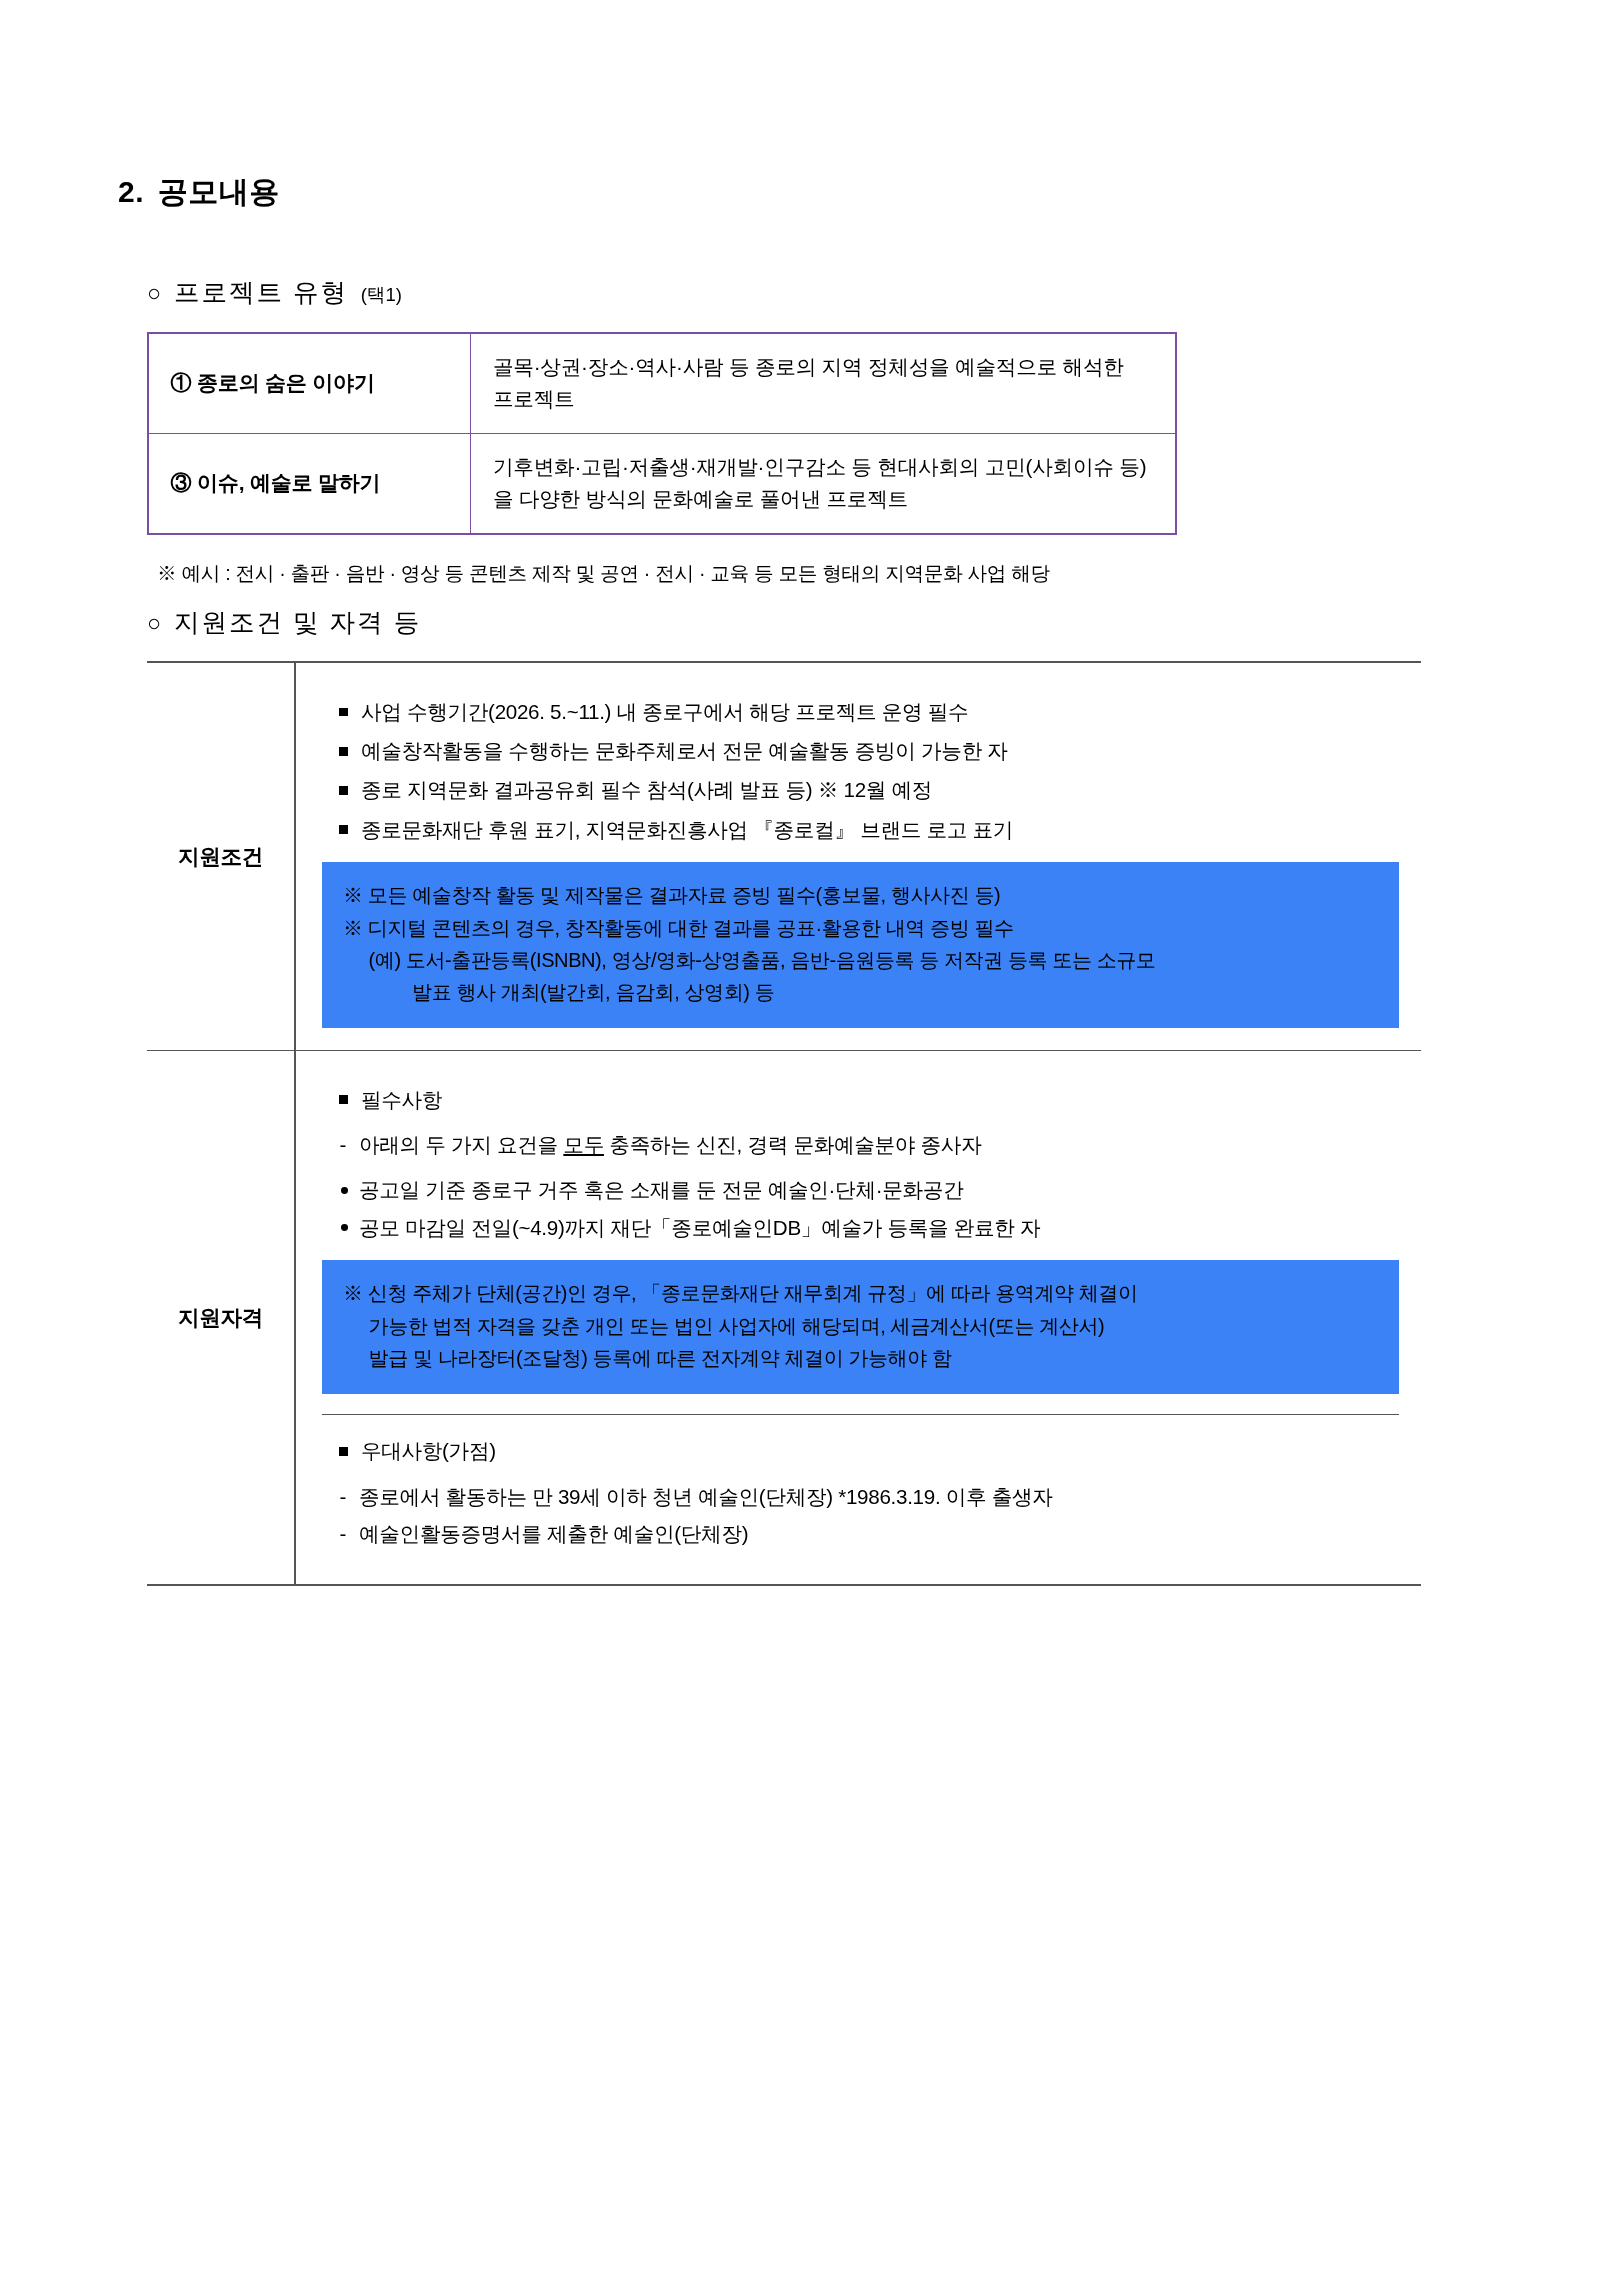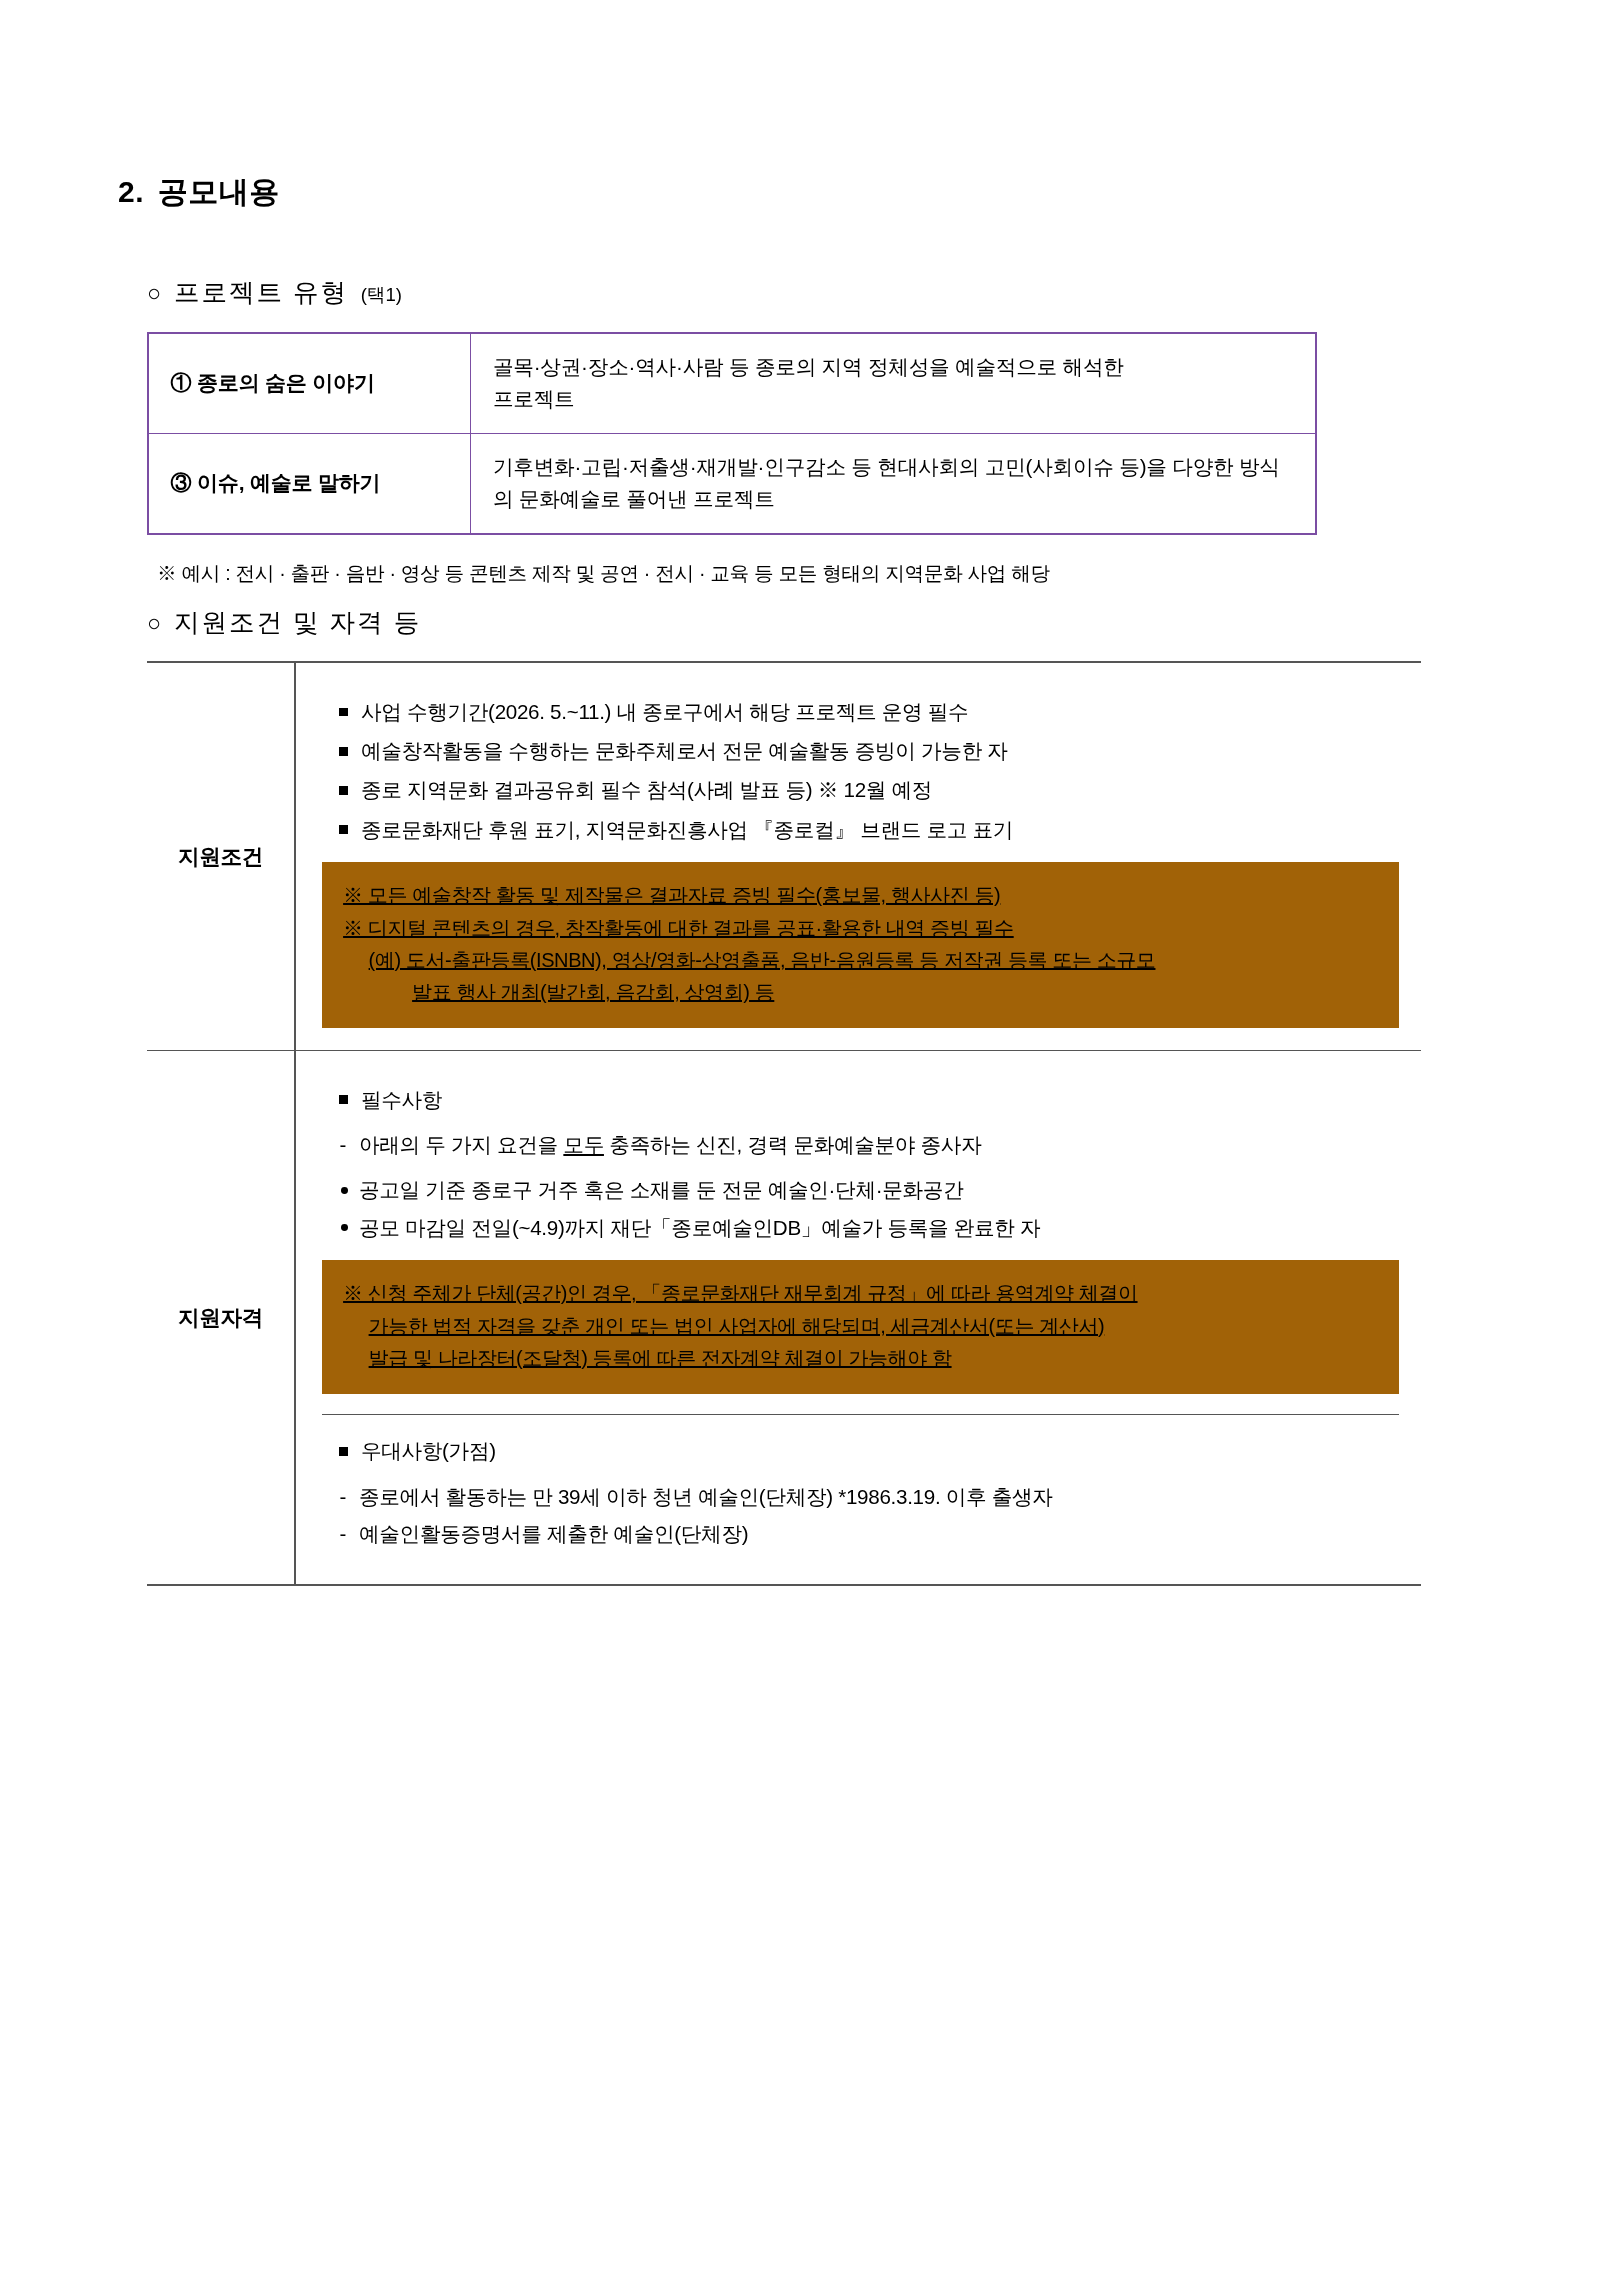--- a/index.html
+++ b/index.html
@@ -56,21 +56,21 @@
   }
   .bullet-head .sub {
     font-size: 18.6px;
     letter-spacing: 0;
     margin-top: 34px;
   }
 
   
   .type-table {
     border-collapse: collapse;
-    width: 1170px;
+    width: 1030px;
     margin: 0 0 8px 29px;
     border: 2.9px solid #7B4EA3;
     table-layout: fixed;
   }
   .type-table td {
     border: 1px solid #7B4EA3;
     vertical-align: middle;
     padding: 17.6px 15.7px;
     font-size: 20.6px;
     line-height: 1.55;
@@ -171,27 +171,26 @@
     top: 13.7px;
     width: 6.9px;
     height: 6.9px;
     border-radius: 50%;
     background: #000;
   }
   .indent1 { margin-left: 25.5px; }
   .indent2 { margin-left: 51px; }
 
   .gray-box {
-    background: #a16207;
+    background: #3b82f6;
     padding: 17.6px 21.6px 19.6px 21.6px;
     margin-top: 15.7px;
     font-size: 20px;
     line-height: 1.62;
     letter-spacing: -0.4px;
-    text-decoration: underline;
   }
   .gray-box .ln { display: block; }
   .gray-box .ln.sub { padding-left: 25.5px; }
   .gray-box .ln.sub2 { padding-left: 69px; }
   .strongu { font-weight: normal; text-decoration: underline; }
 
   .sec-sub-block { margin-top: 19.6px; }
   .hr-inner {
     border: none;
     border-top: 1.5px solid #555;

